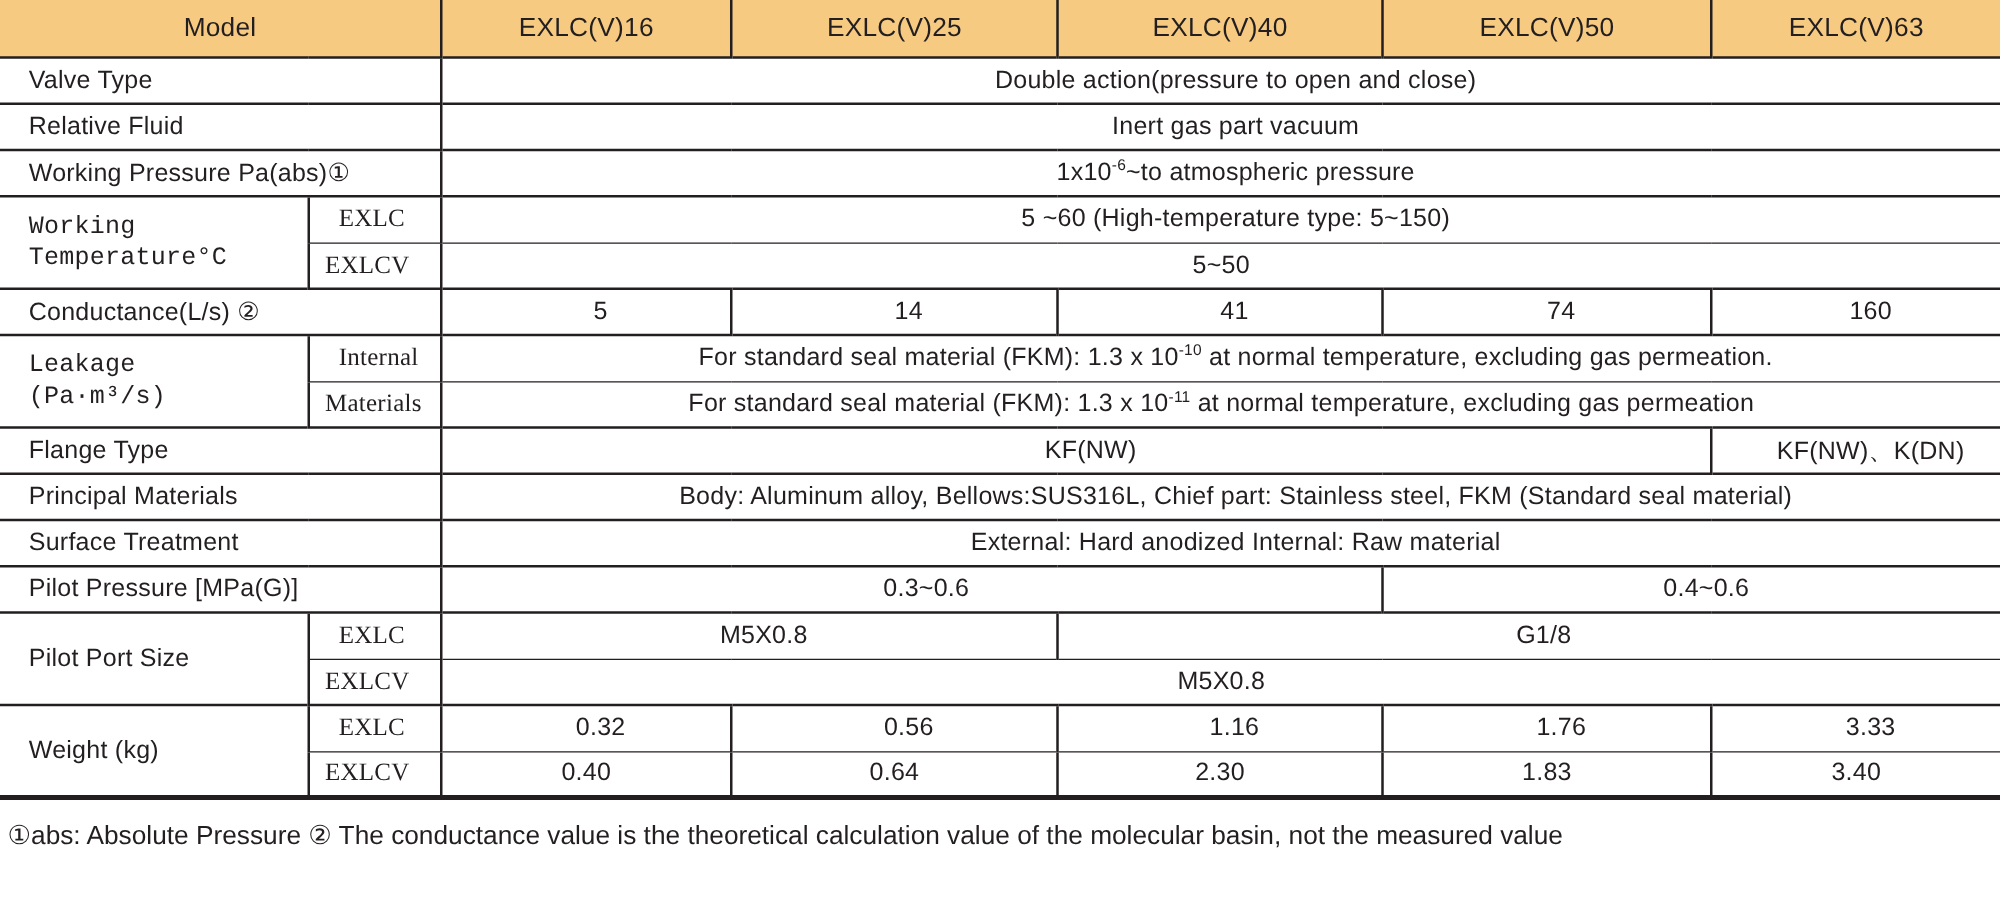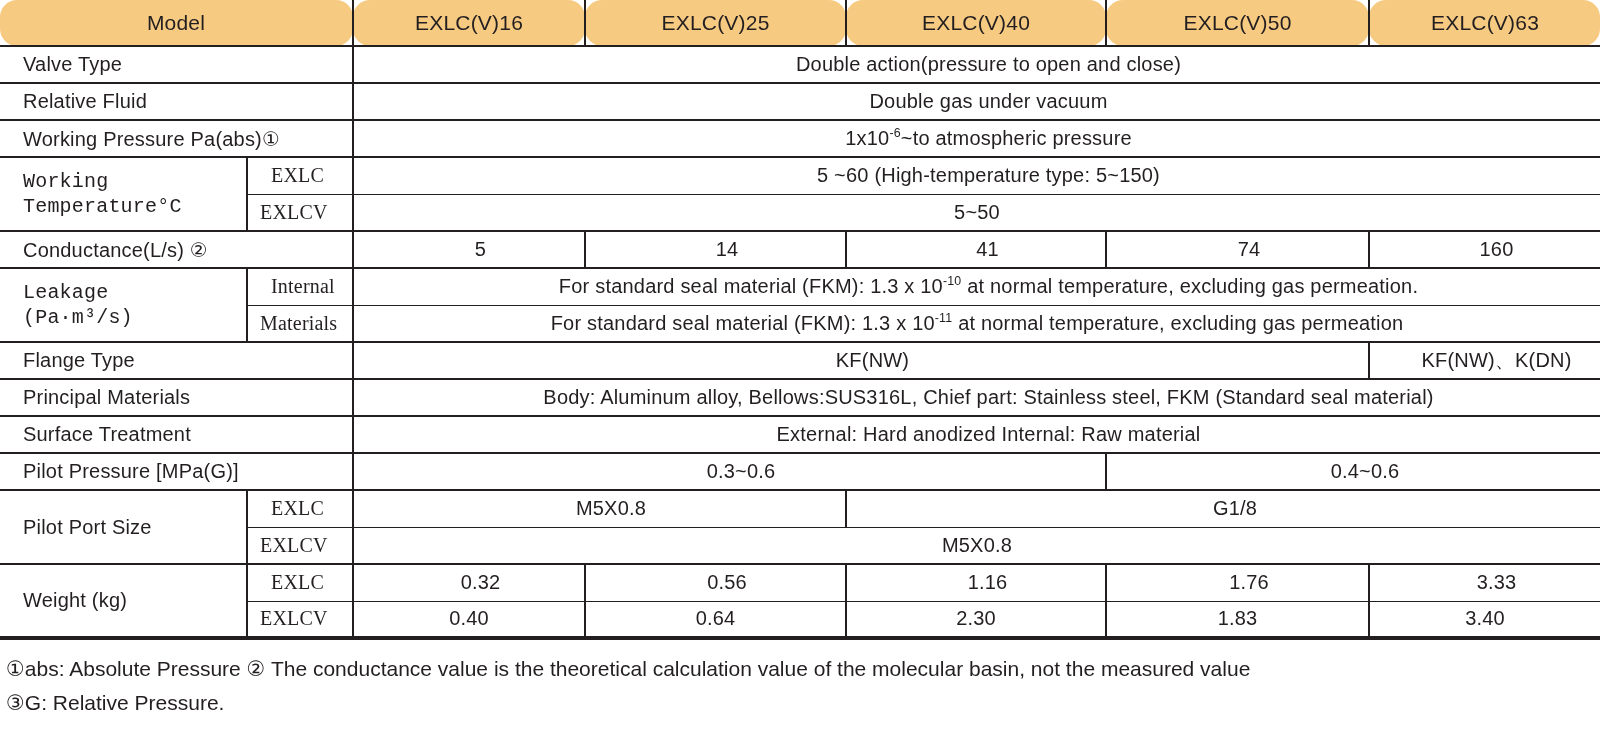--- a/index.html
+++ b/index.html
@@ -20,21 +20,20 @@
     border-collapse: collapse;
     table-layout: fixed;
     border-bottom: 4px solid var(--line);
   }
   th, td { padding: 0; font-weight: normal; letter-spacing: 0.2px; }
   thead th {
     background: var(--header-bg);
     height: 46px;
     font-size: 21px;
     text-align: center;
-    border-radius: 17px;
   }
   tbody td {
     height: 37px;
     font-size: 20px;
     text-align: center;
     vertical-align: middle;
     background: #ffffff;
   }
   td.lab { text-align: left; padding-left: 28px; }
   td.sub { text-align: left; padding-left: 12px; font-family: Liberation Serif, serif; }
@@ -74,21 +73,21 @@
     </tr>
   </thead>
   <tbody>
     <tr class="major">
       <td colspan="2" class="lab">Valve Type</td>
       <td colspan="5" class="bl">Double action(pressure to open and close)</td>
     </tr>
 
     <tr class="major">
       <td colspan="2" class="lab">Relative Fluid</td>
-      <td colspan="5" class="bl">Double gas under vacuum</td>
+      <td colspan="5" class="bl">Inert gas part vacuum</td>
     </tr>
 
     <tr class="major">
       <td colspan="2" class="lab">Working Pressure Pa(abs)①</td>
       <td colspan="5" class="bl"><span>1x10</span><sup>-6</sup><span>~to atmospheric pressure</span></td>
     </tr>
 
     <tr class="major">
       <td rowspan="2" class="lab lab2">
         <div>Working</div>
@@ -172,14 +171,13 @@
       <td class="bl">0.64</td>
       <td class="bl">2.30</td>
       <td class="bl">1.83</td>
       <td class="bl">3.40</td>
     </tr>
   </tbody>
 </table>
 
 <div class="notes">
   <div>①abs: Absolute Pressure ② The conductance value is the theoretical calculation value of the molecular basin, not the measured value</div>
-  <div>③G: Relative Pressure.</div>
 </div>
 
 </body></html>

